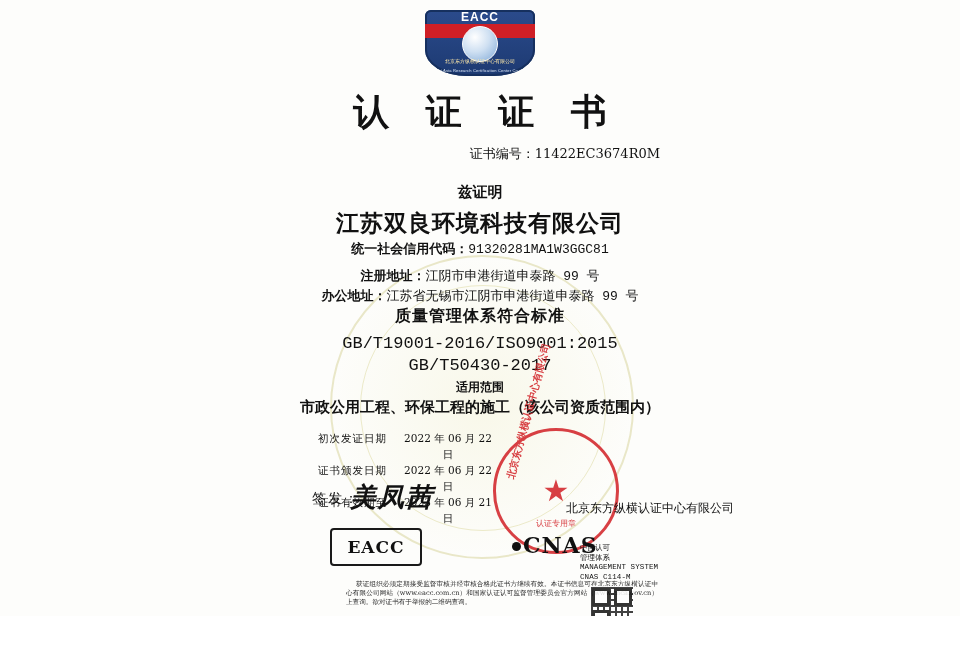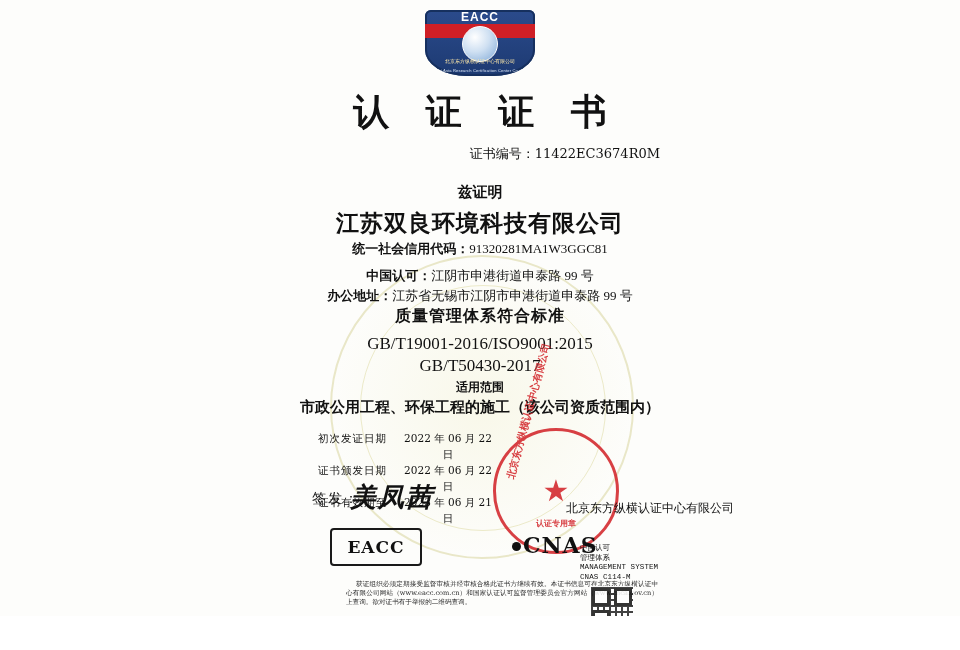--- a/index.html
+++ b/index.html
@@ -134,21 +134,21 @@
     font-family: "DejaVu Serif", serif;
     color: #111;
     white-space: nowrap;
   }
 
   
   .line {
     position: absolute;
     left: 0; right: 0;
     text-align: center;
-    font-family: Liberation Serif, serif;
+    font-family: Liberation Mono, monospace;
     color: #111;
     white-space: nowrap;
   }
   .hereby    { top: 183px; font-size: 15px; font-weight: bold; }
   .company   { top: 208px; font-size: 23px; font-weight: bold; letter-spacing: 1px; }
   .credit    { top: 240px; font-size: 13px; }
   .addr1     { top: 267px; font-size: 13px; }
   .addr2     { top: 287px; font-size: 13px; }
   .std-head  { top: 306px; font-size: 16px; font-weight: bold; letter-spacing: 1px; }
   .std1      { top: 334px; font-size: 17px; }
@@ -229,21 +229,21 @@
     font-weight: bold;
     transform-origin: 0 0;
     white-space: nowrap;
   }
   .seal .inner-text {
     position: absolute;
     left: 0; right: 0;
     bottom: 22px;
     text-align: center;
     font-size: 8px;
-    font-weight: bold;
+    font-weight: normal;
   }
   .issuer {
     position: absolute;
     left: 500px;
     top: 500px;
     width: 300px;
     text-align: center;
     font-family: "DejaVu Serif", serif;
     font-size: 12px;
     color: #111;
@@ -370,21 +370,21 @@
     </div>
 
     <div class="line hereby">兹证明</div>
     <div class="line company">江苏双良环境科技有限公司</div>
 
     <div class="line credit">
       <span class="label-inline">统一社会信用代码：</span><span>91320281MA1W3GGC81</span>
     </div>
 
     <div class="line addr1">
-      <span class="label-inline">中国认可：</span><span>江阴市申港街道申泰路 99 号</span>
+      <span class="label-inline">注册地址：</span><span>江阴市申港街道申泰路 99 号</span>
     </div>
 
     <div class="line addr2">
       <span class="label-inline">办公地址：</span><span>江苏省无锡市江阴市申港街道申泰路 99 号</span>
     </div>
 
     <div class="line std-head">质量管理体系符合标准</div>
     <div class="line std1">GB/T19001-2016/ISO9001:2015</div>
     <div class="line std2">GB/T50430-2017</div>
 

